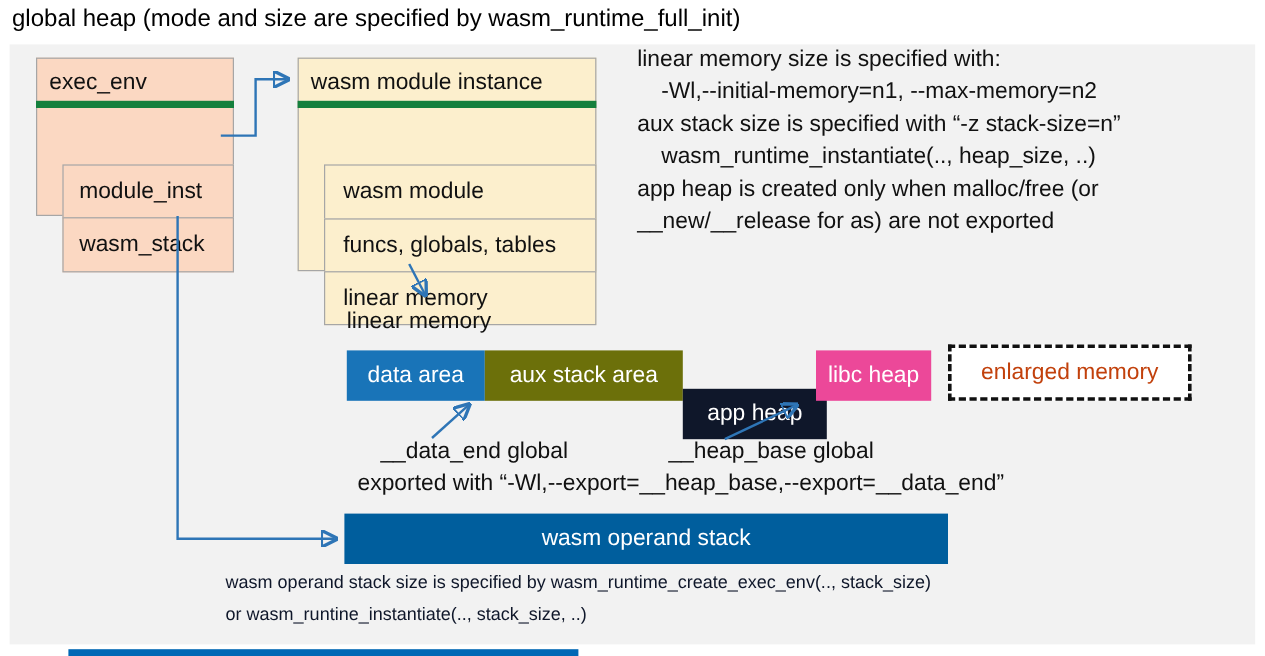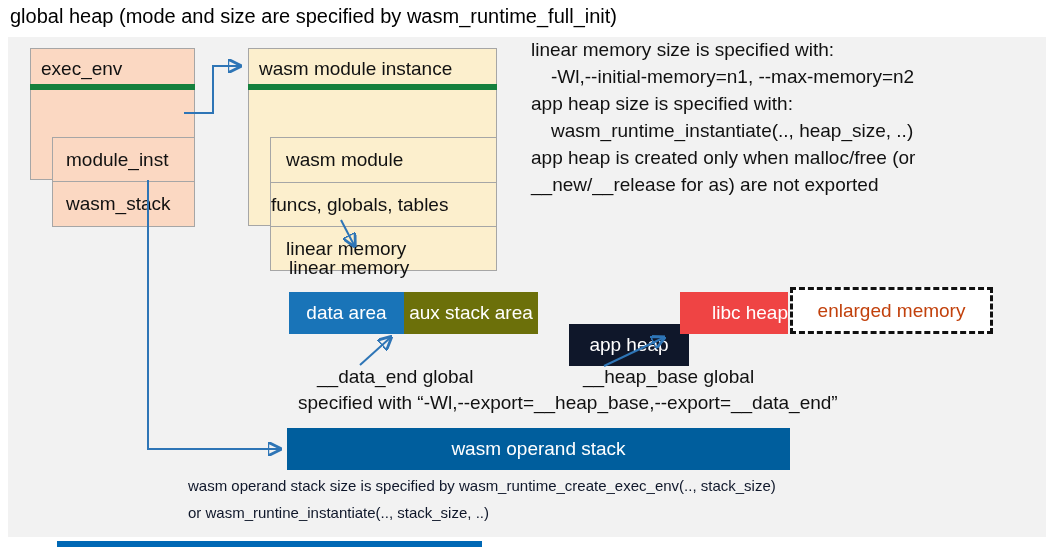--- a/index.html
+++ b/index.html
@@ -29,44 +29,44 @@
   .hdr-modinst{left:248px;top:48px;width:249px;height:42px;}
   .irow{
     position:absolute;box-sizing:border-box;border:1px solid #A6A6A6;
     font-size:19px;white-space:nowrap;margin-top:48px;
   }
   .irow.peach{background:#FBD8C2;}
   .irow.cream{background:#FCEFCD;}
   .r-module-inst{left:52px;top:89px;width:143px;height:45px;line-height:43px;padding-left:13px;}
   .r-wasm-stack{left:52px;top:133px;width:143px;height:46px;line-height:44px;padding-left:13px;}
   .r-wasm-module{left:270px;top:89px;width:227px;height:46px;line-height:44px;padding-left:15px;}
-  .r-funcs{left:270px;top:134px;width:227px;height:45px;line-height:43px;padding-left:0;}
+  .r-funcs{left:270px;top:134px;width:227px;height:45px;line-height:43px;padding-left:15px;}
   .r-linmem{left:270px;top:178px;width:227px;height:45px;line-height:43px;padding-left:15px;}
   
   .notes-right{position:absolute;left:531px;top:36px;font-size:19px;line-height:27px;color:#111;}
   .notes-right .line{white-space:nowrap;}
   .notes-right .indent{padding-left:20px;}
   
   .linmem-label{position:absolute;left:289px;top:257px;font-size:19px;white-space:nowrap;}
   .seg{
     position:absolute;top:292px;height:42px;line-height:42px;text-align:center;
     color:#fff;font-size:19px;white-space:nowrap;box-sizing:border-box;
   }
   .seg-data{left:289px;width:115px;background:#1974B8;}
-  .seg-aux{left:404px;width:134px;background:#6C700A;}
+  .seg-aux{left:404px;width:165px;background:#6C700A;}
   .seg-app{left:569px;width:120px;background:#0f172a;margin-top:32px;}
-  .seg-libc{left:680px;width:108px;background:#ef4444;text-align:right;}
+  .seg-libc{left:680px;width:96px;background:#ec4899;}
   .seg-enlarged{
     left:790px;top:287px;width:203px;height:47px;line-height:41px;
     background:#FFFFFF;border:3px dashed #111;color:#c2410c;
   }
   
   .anno{position:absolute;font-size:19px;white-space:nowrap;color:#111;}
   .a-dataend{left:317px;top:366px;}
-  .a-heapbase{left:557px;top:366px;margin-left:26px;}
+  .a-heapbase{left:557px;top:366px;}
   .a-exported{left:298px;top:392px;}
   
   .opstack{
     position:absolute;left:287px;top:428px;width:503px;height:42px;
     background:#005E9D;color:#fff;font-size:19px;line-height:42px;text-align:center;
   }
   .notes-bottom{position:absolute;left:188px;top:472px;font-size:15px;line-height:27px;color:#0f172a;}
   .notes-bottom .line{white-space:nowrap;}
   .bottom-strip{position:absolute;left:57px;top:541px;width:425px;height:6px;background:#0068B5;}
   
@@ -89,36 +89,36 @@
 
   <div class="obox mod-inst"></div>
   <div class="box-header hdr-modinst">wasm module instance</div>
   <div class="irow cream r-wasm-module">wasm module</div>
   <div class="irow cream r-funcs">funcs, globals, tables</div>
   <div class="irow cream r-linmem">linear memory</div>
 
   <div class="notes-right">
     <div class="line">linear memory size is specified with:</div>
     <div class="line indent">-Wl,--initial-memory=n1, --max-memory=n2</div>
-    <div class="line">app heap size is specified with:</div>
+    <div class="line">aux stack size is specified with “-z stack-size=n”</div>
     <div class="line indent">wasm_runtime_instantiate(.., heap_size, ..)</div>
     <div class="line">app heap is created only when malloc/free (or</div>
     <div class="line">__new/__release for as) are not exported</div>
   </div>
 
   <div class="linmem-label">linear memory</div>
   <div class="seg seg-data">data area</div>
   <div class="seg seg-aux">aux stack area</div>
   <div class="seg seg-app">app heap</div>
   <div class="seg seg-libc">libc heap</div>
   <div class="seg seg-enlarged">enlarged memory</div>
 
   <div class="anno a-dataend">__data_end global</div>
   <div class="anno a-heapbase">__heap_base global</div>
-  <div class="anno a-exported">specified with “-Wl,--export=__heap_base,--export=__data_end”</div>
+  <div class="anno a-exported">exported with “-Wl,--export=__heap_base,--export=__data_end”</div>
 
   <div class="opstack">wasm operand stack</div>
 
   <div class="notes-bottom">
     <div class="line">wasm operand stack size is specified by wasm_runtime_create_exec_env(.., stack_size)</div>
     <div class="line">or wasm_runtine_instantiate(.., stack_size, ..)</div>
   </div>
 
   <div class="bottom-strip"></div>
 

